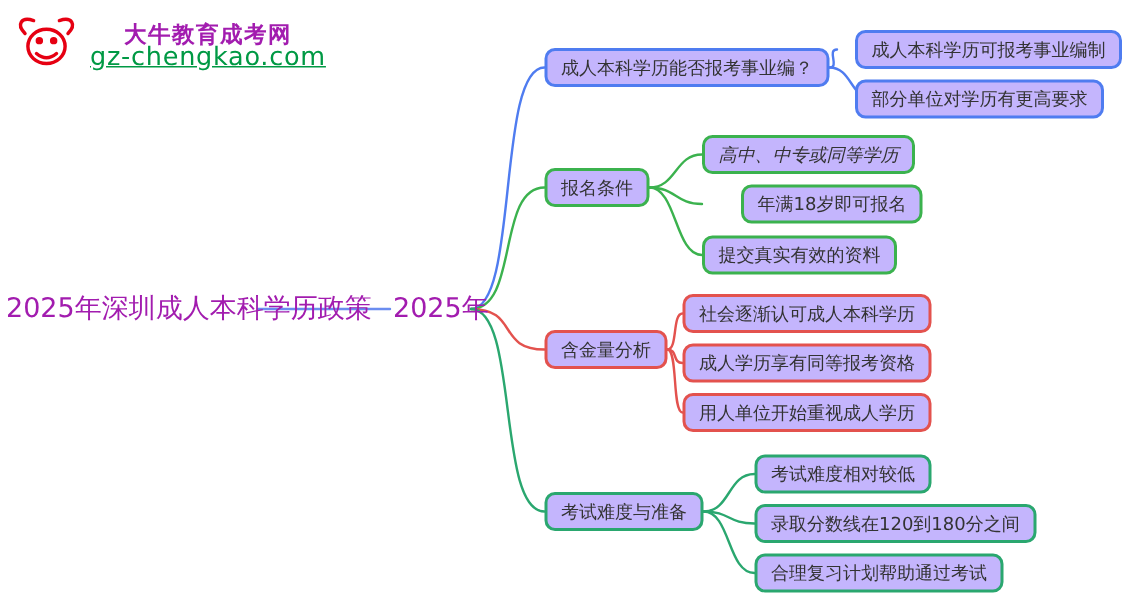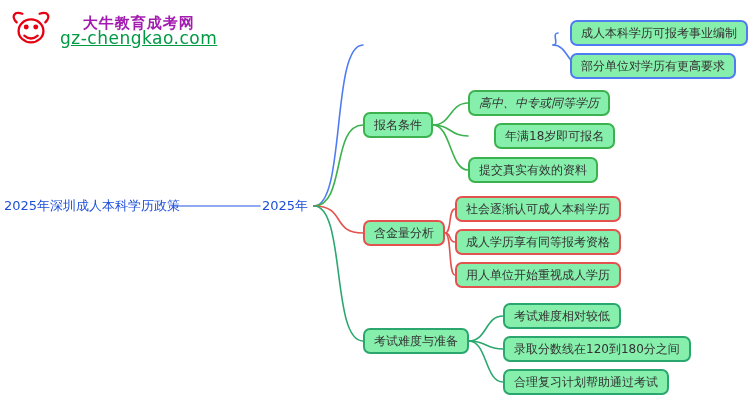--- a/index.html
+++ b/index.html
@@ -1,22 +1,22 @@
 <!DOCTYPE html>
 <html><head>
 <meta charset="utf-8">
 <style>
   html,body{margin:0;padding:0;background:#fff;}
   .stage{position:relative;width:750px;height:410px;background:#fff;overflow:hidden;
          font-family:"DejaVu Sans","Liberation Sans",sans-serif;}
   .links{position:absolute;left:0;top:0;width:750px;height:410px;}
   .links path{fill:none;stroke-width:1.6px;stroke-linecap:round;}
-  .node{position:absolute;background:#86efac;border:2px solid #0f766e;border-radius:7px;
+  .node{position:absolute;background:#c4b5fd;border:2px solid #0f766e;border-radius:7px;
         padding:3px 9px;font-size:12px;line-height:16px;color:#333;white-space:nowrap;}
-  .txt{position:absolute;font-size:13px;line-height:16px;color:#1d4ed8;white-space:nowrap;}
+  .txt{position:absolute;font-size:18px;line-height:16px;color:#a21caf;white-space:nowrap;}
   .logo{position:absolute;left:8px;top:8px;display:flex;align-items:center;gap:6px;cursor:pointer;}
   .bull{width:46px;height:42px;}
   .bull *{fill:none;stroke-width:2.4px;stroke-linecap:round;}
   .logo-text{display:flex;flex-direction:column;align-items:center;}
   .logo-name{font-size:15px;font-weight:bold;letter-spacing:1px;line-height:18px;}
   .logo-domain{font-size:17px;line-height:13px;letter-spacing:0.5px;text-decoration:underline;}
 </style>
 </head>
 <body>
 
@@ -54,20 +54,21 @@
     </svg>
     <div class="logo-text">
       <div class="logo-name" style="color: #a21caf;">大牛教育成考网</div>
       <div class="logo-domain" style="color: rgb(0, 153, 68);">gz-chengkao.com</div>
     </div>
   </div>
 
   <div class="txt" style="left:4px;top:198px">2025年深圳成人本科学历政策</div>
   <div class="txt" style="left:262px;top:198px">2025年</div>
 
+  <div class="node" style="left: 363px; top: 32px; border-color: rgb(79, 124, 240);">成人本科学历能否报考事业编？</div>
   <div class="node" style="left: 363px; top: 112px; border-color: rgb(59, 178, 78);">报名条件</div>
   <div class="node" style="left: 363px; top: 220px; border-color: rgb(227, 82, 78);">含金量分析</div>
   <div class="node" style="left: 363px; top: 328px; border-color: rgb(42, 167, 111);">考试难度与准备</div>
 
   <div class="node" style="right: 2px; top: 20px; border-color: rgb(79, 124, 240);">成人本科学历可报考事业编制</div>
   <div class="node" style="right: 14px; top: 53px; border-color: rgb(79, 124, 240);">部分单位对学历有更高要求</div>
 
   <div class="node" style="left: 468px; top: 90px; border-color: rgb(59, 178, 78); font-style: italic;">高中、中专或同等学历</div>
   <div class="node" style="left: 468px; top: 123px; border-color: rgb(59, 178, 78); margin-left: 26px;">年满18岁即可报名</div>
   <div class="node" style="left: 468px; top: 157px; border-color: rgb(59, 178, 78);">提交真实有效的资料</div>

